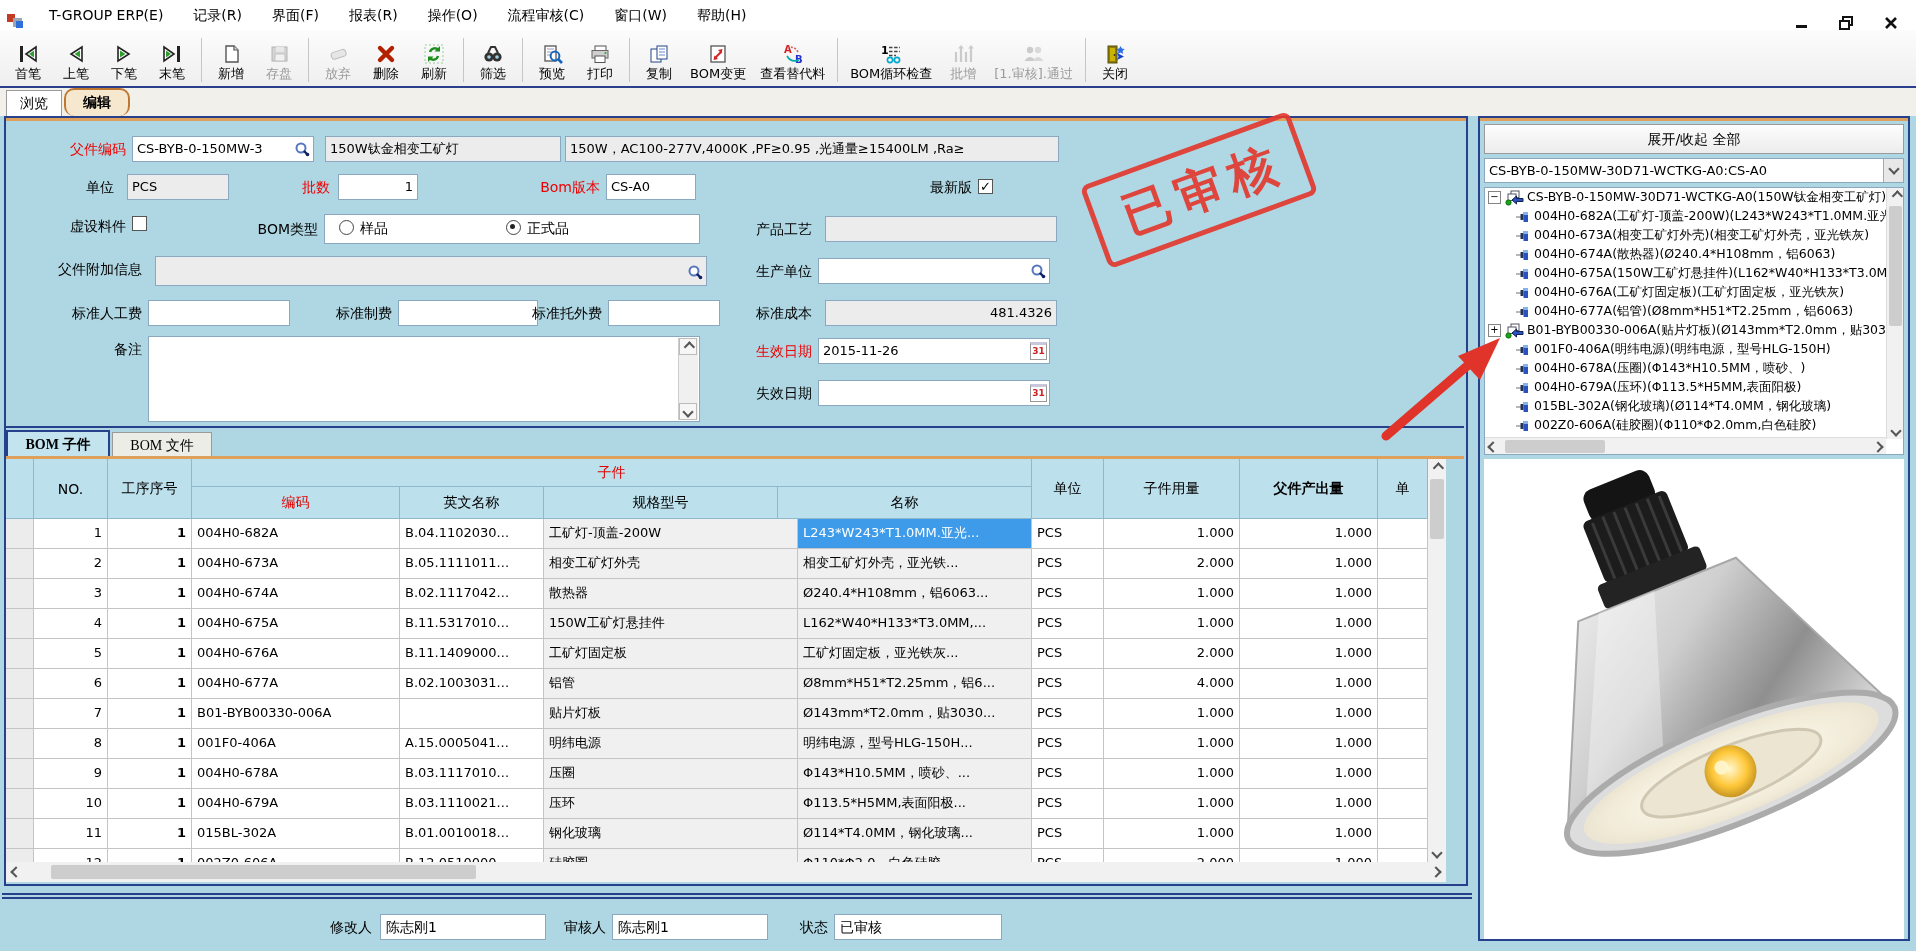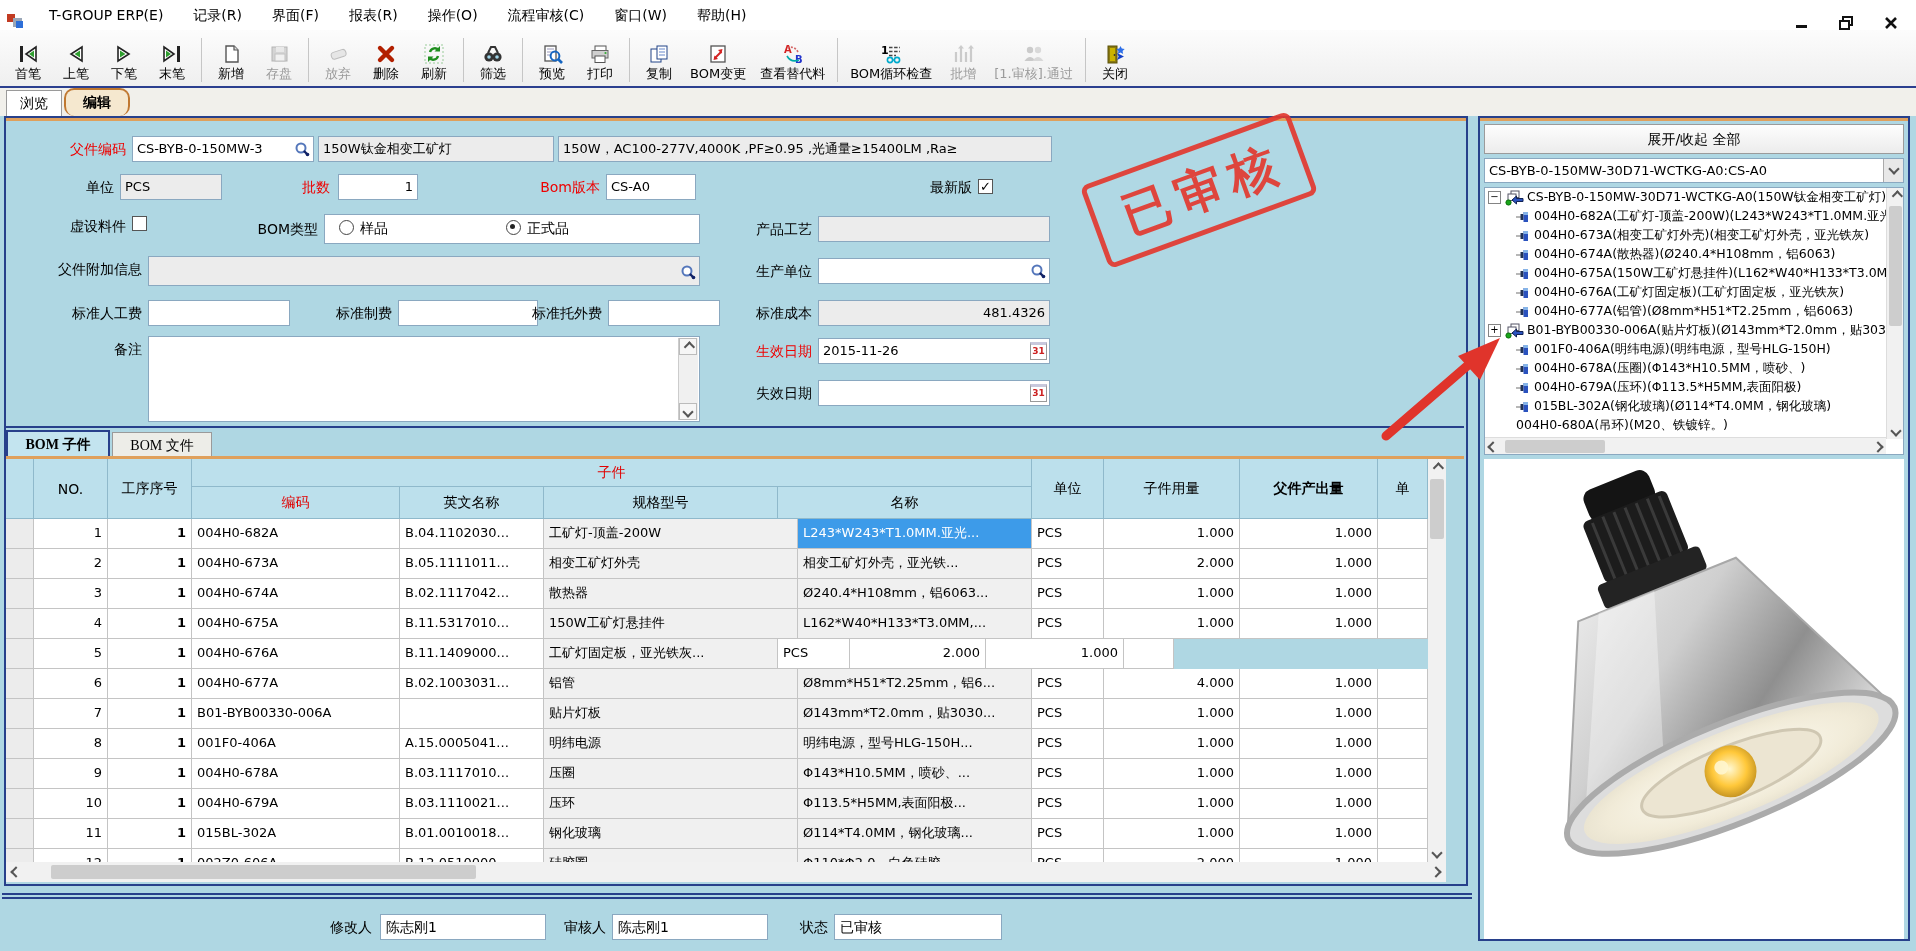--- a/index.html
+++ b/index.html
@@ -37,21 +37,21 @@
               border:2px solid #27408B;box-sizing:border-box;}
   .panel-right{position:absolute;left:1478px;top:116px;width:432px;height:825px;background:#AFD7E3;
                border:2px solid #27408B;box-sizing:border-box;}
   .orange-top{position:absolute;left:0;top:0;width:100%;height:3px;background:#DFA05C;}
 
   
   .lbl{position:absolute;text-align:right;font-size:14px;line-height:26px;white-space:nowrap;}
   .lbl.red{color:#EE0000;}
   .fld{position:absolute;height:26px;background:#fff;border:1px solid #8AA8C0;box-sizing:border-box;
        font-size:13px;line-height:24px;padding:0 4px;white-space:nowrap;overflow:hidden;}
-  .fld.gray{background:#ECECEC;}
+  .fld.gray{background:#ECECEC;margin-left:7px;}
   .fld.num{text-align:right;}
   .magbtn{position:absolute;right:1px;top:1px;width:20px;height:22px;display:flex;align-items:center;
           justify-content:center;background:transparent;}
   .calbtn{position:absolute;right:2px;top:3px;width:17px;height:18px;background:#fff;border:1px solid #999;
           border-top:3px solid #c8c8dc;box-sizing:border-box;font-size:9px;font-weight:bold;color:#C22;
           text-align:center;line-height:13px;}
   .cbox{position:absolute;width:15px;height:15px;background:#fff;border:1px solid #555;box-sizing:border-box;
         font-size:13px;line-height:13px;text-align:center;font-weight:bold;}
   .radio{display:inline-block;width:13px;height:13px;border:1px solid #444;border-radius:50%;background:#fff;
          vertical-align:-2px;margin-right:6px;position:relative;}
@@ -546,20 +546,21 @@
         <div class="tcell num" style="width: 136px;">1.000</div>
         <div class="tcell num" style="width: 138px;">1.000</div>
         <div class="tcell " style="width: 50px;"></div>
       </div>
       <div class="trow">
         <div class="tcell gutter" style="width: 28px;"></div>
         <div class="tcell num" style="width: 74px;">5</div>
         <div class="tcell num bold" style="width: 84px;">1</div>
         <div class="tcell " style="width: 208px;">004H0-676A</div>
         <div class="tcell " style="width: 144px;">B.11.1409000...</div>
+        <div class="tcell ro" style="width: 254px;">工矿灯固定板</div>
         <div class="tcell ro" style="width: 234px;">工矿灯固定板，亚光铁灰...</div>
         <div class="tcell " style="width: 72px;">PCS</div>
         <div class="tcell num" style="width: 136px;">2.000</div>
         <div class="tcell num" style="width: 138px;">1.000</div>
         <div class="tcell " style="width: 50px;"></div>
       </div>
       <div class="trow">
         <div class="tcell gutter" style="width: 28px;"></div>
         <div class="tcell num" style="width: 74px;">6</div>
         <div class="tcell num bold" style="width: 84px;">1</div>
@@ -829,20 +830,33 @@
             <span class="tspacer"></span>
             <span class="ticon2">
               <svg width="15" height="14">
                 <path d="M0 7 h5" stroke="#999" stroke-width="1.4"></path>
                 <rect x="4.5" y="4" width="3" height="6" fill="#223355"></rect>
                 <rect x="7.5" y="2" width="4.5" height="10" fill="#2A52BE"></rect>
                 <rect x="7.5" y="2" width="4.5" height="3" fill="#85B4E8"></rect>
               </svg>
             </span>
             <span>015BL-302A(钢化玻璃)(Ø114*T4.0MM，钢化玻璃)</span>
+          </div>
+          <div class="titem">
+            <span class="tspacer"></span>
+            <span class="tspacer"></span>
+            <span class="ticon2">
+              <svg width="15" height="14">
+                <path d="M0 7 h5" stroke="#999" stroke-width="1.4"></path>
+                <rect x="4.5" y="4" width="3" height="6" fill="#223355"></rect>
+                <rect x="7.5" y="2" width="4.5" height="10" fill="#2A52BE"></rect>
+                <rect x="7.5" y="2" width="4.5" height="3" fill="#85B4E8"></rect>
+              </svg>
+            </span>
+            <span>002Z0-606A(硅胶圈)(Φ110*Φ2.0mm,白色硅胶)</span>
           </div>
           <div class="titem">
             <span class="tspacer"></span>
             <span class="tspacer"></span>
             <span>004H0-680A(吊环)(M20、铁镀锌。)</span>
           </div>
         </div>
       <div class="sbar" style="right:0;top:0;width:17px;height:251px;position:absolute;border-left:1px solid #ddd;">
         <span class="sarrow" style="left:0;top:0;width:17px;height:16px;">
             <span class="chev up"></span>

